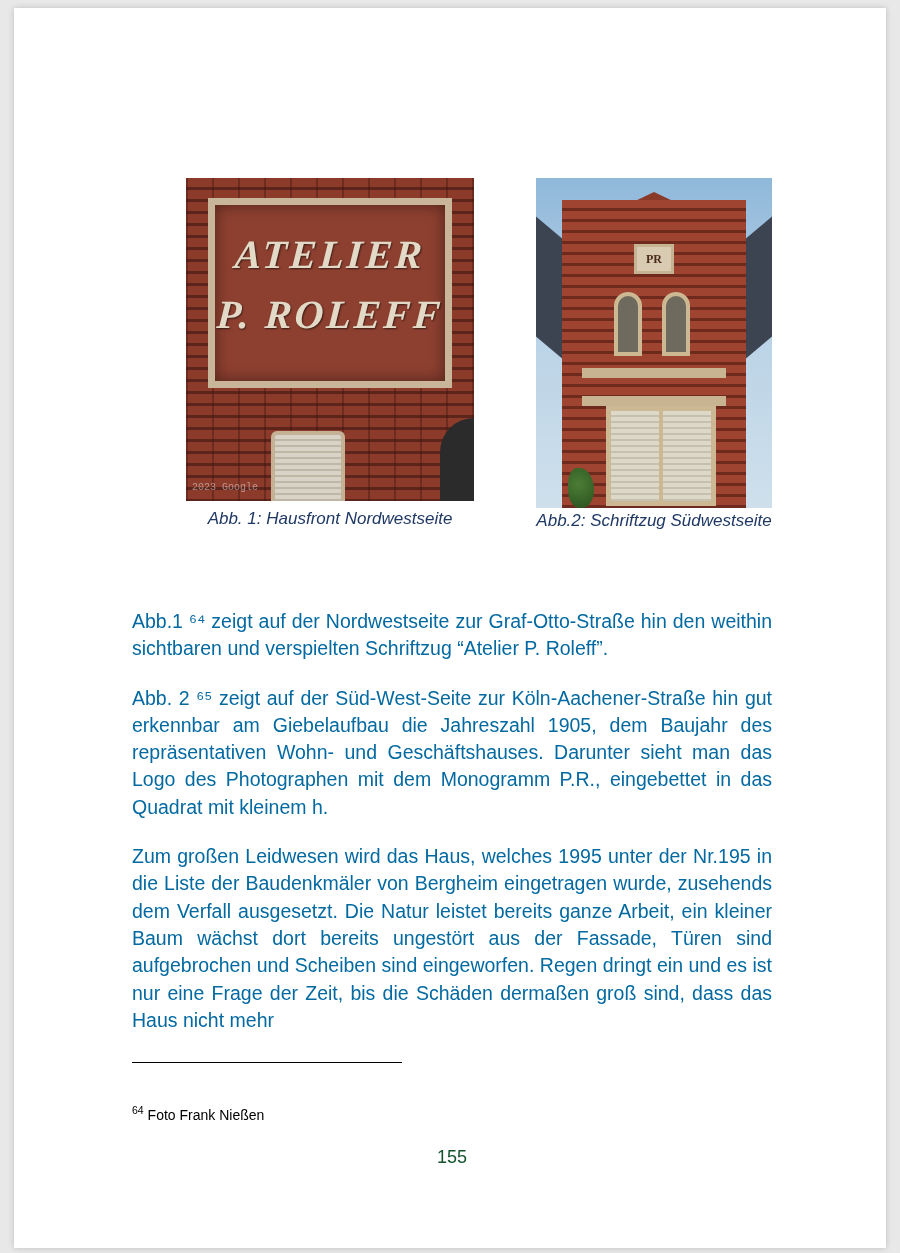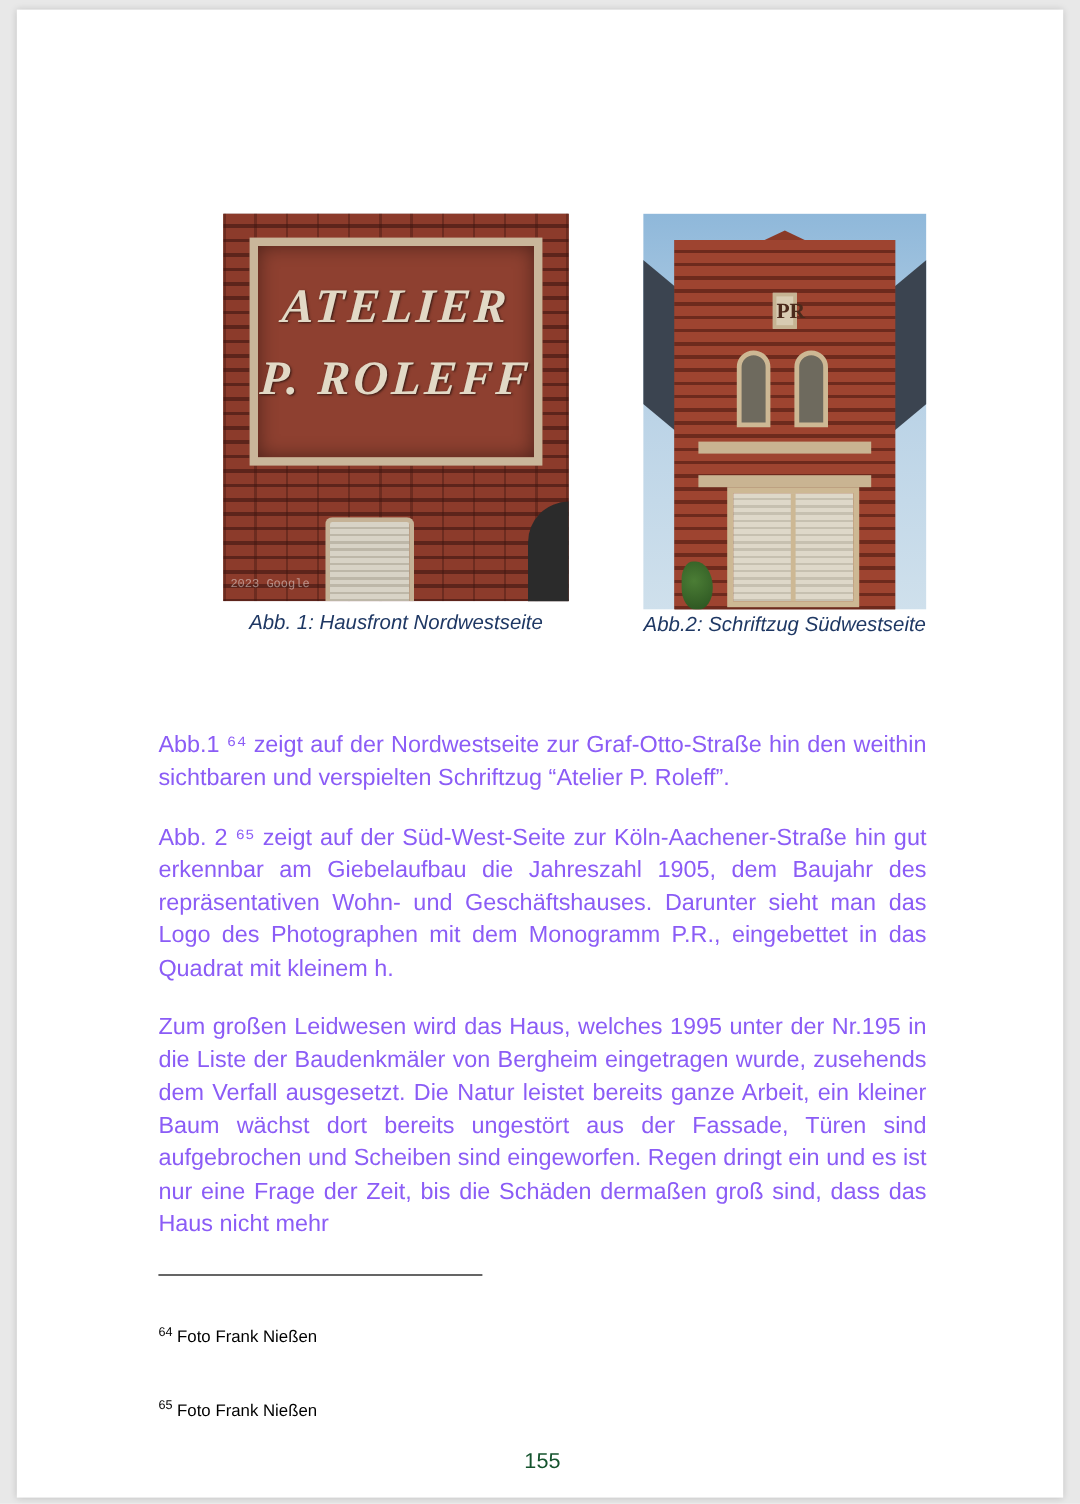--- a/index.html
+++ b/index.html
@@ -166,28 +166,28 @@
     position: absolute;
     background: #3b4450;
   }
   .rs1 { left: 0;   top: 52px; width: 32px; height: 120px; transform: skewY(40deg); }
   .rs2 { right: 0;  top: 52px; width: 32px; height: 120px; transform: skewY(-40deg); }
   .logo-square {
     position: absolute;
     left: 50%;
     transform: translateX(-50%);
     top: 44px;
-    width: 20px;
+    width: 40px;
     height: 30px;
     background: #d8cbb2;
     border: 3px solid #c6b393;
     box-sizing: border-box;
     color: #4b2a1c;
     font-family: "Liberation Serif", serif;
-    font-size: 18px;
+    font-size: 12px;
     font-weight: bold;
     text-align: center;
     line-height: 24px;
   }
   .win {
     position: absolute;
     background: #efe9da;
     border: 4px solid #cdb894;
     box-sizing: border-box;
   }
@@ -229,21 +229,21 @@
     height: 40px;
     background: radial-gradient(circle at 40% 40%, #4b7d35, #29511f);
     border-radius: 40% 60% 50% 50%;
   }
 
   
   p.body {
     font-family: "Liberation Sans", sans-serif;
     font-size: 19.5px;
     line-height: 1.40;
-    color: #8b5cf6;
+    color: #0369a1;
     text-align: justify;
     margin: 0 0 22px 0;
     hyphens: manual;
   }
   .textblock { margin-top: 60px; }
 
   
   .footnote-rule {
     width: 270px;
     height: 1px;
@@ -313,21 +313,17 @@
       <p class="body">Abb.1 ⁶⁴ zeigt auf der Nordwestseite zur Graf-Otto-Straße hin den weithin sichtbaren und verspielten Schriftzug “Atelier P. Roleff”.</p>
       <p class="body">Abb. 2 ⁶⁵ zeigt auf der Süd-West-Seite zur Köln-Aachener-Straße hin gut erkennbar am Giebelaufbau die Jahreszahl 1905, dem Baujahr des repräsentativen Wohn- und Geschäftshauses. Darunter sieht man das Logo des Photographen mit dem Monogramm P.R., eingebettet in das Quadrat mit kleinem h.</p>
       <p class="body">Zum großen Leidwesen wird das Haus, welches 1995 unter der Nr.195 in die Liste der Baudenkmäler von Bergheim eingetragen wurde, zusehends dem Verfall ausgesetzt. Die Natur leistet bereits ganze Arbeit, ein kleiner Baum wächst dort bereits ungestört aus der Fassade, Türen sind aufgebrochen und Scheiben sind eingeworfen. Regen dringt ein und es ist nur eine Frage der Zeit, bis die Schäden dermaßen groß sind, dass das Haus nicht mehr</p>
     </div>
 
     <div class="footnote-rule"></div>
     <div class="footnote">
       <sup>64</sup>
       <span>Foto Frank Nießen</span>
     </div>
-    <div class="footnote">
-      <sup>65</sup>
-      <span>Foto Frank Nießen</span>
-    </div>
 
     <div class="pagenum">155</div>
 
   </div>
 </div>
 
 </body></html>

